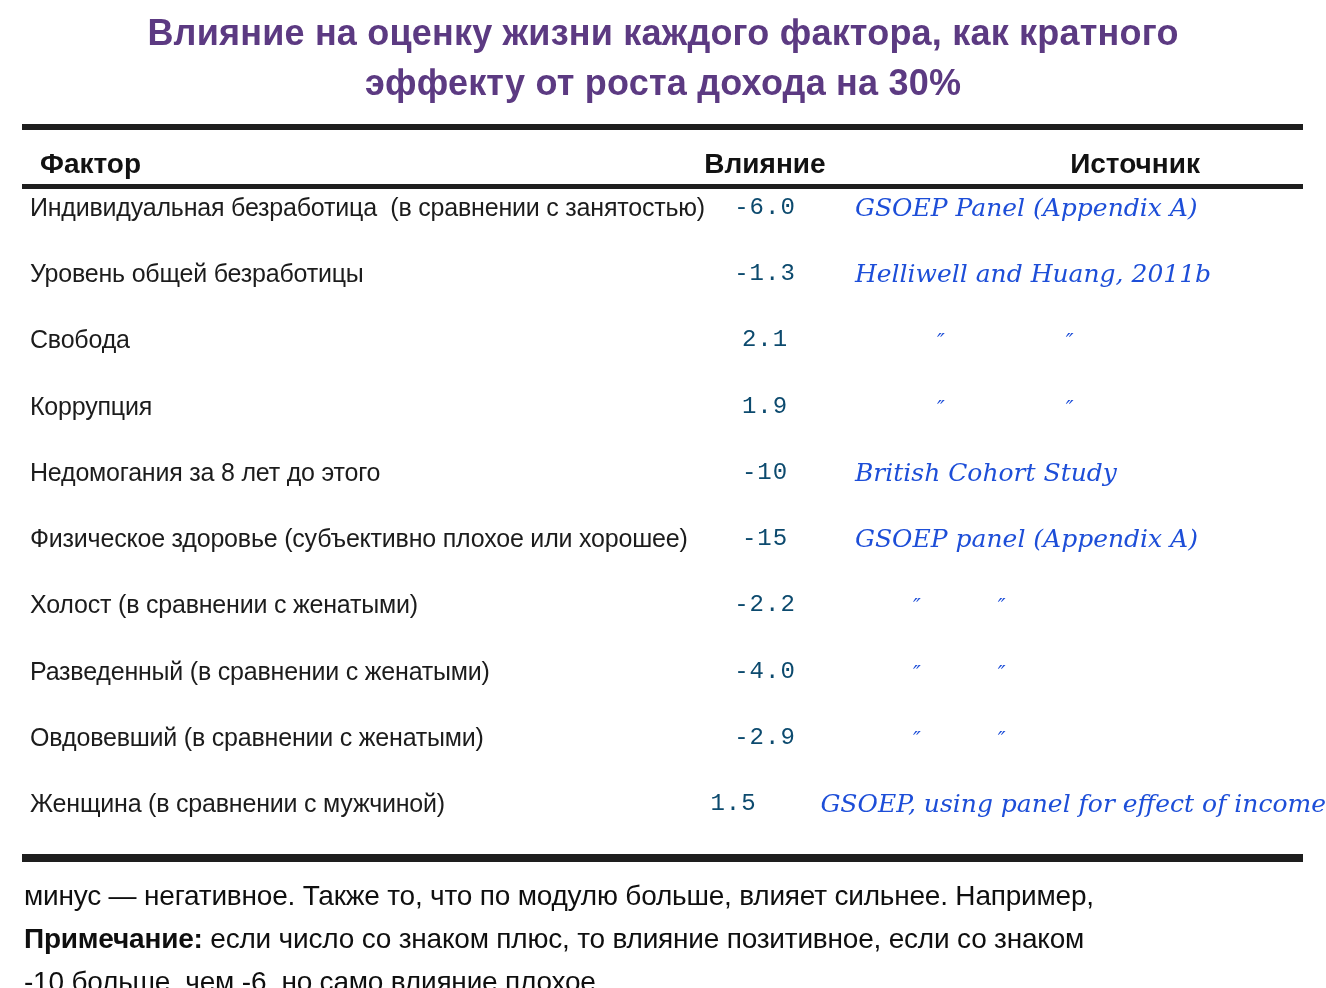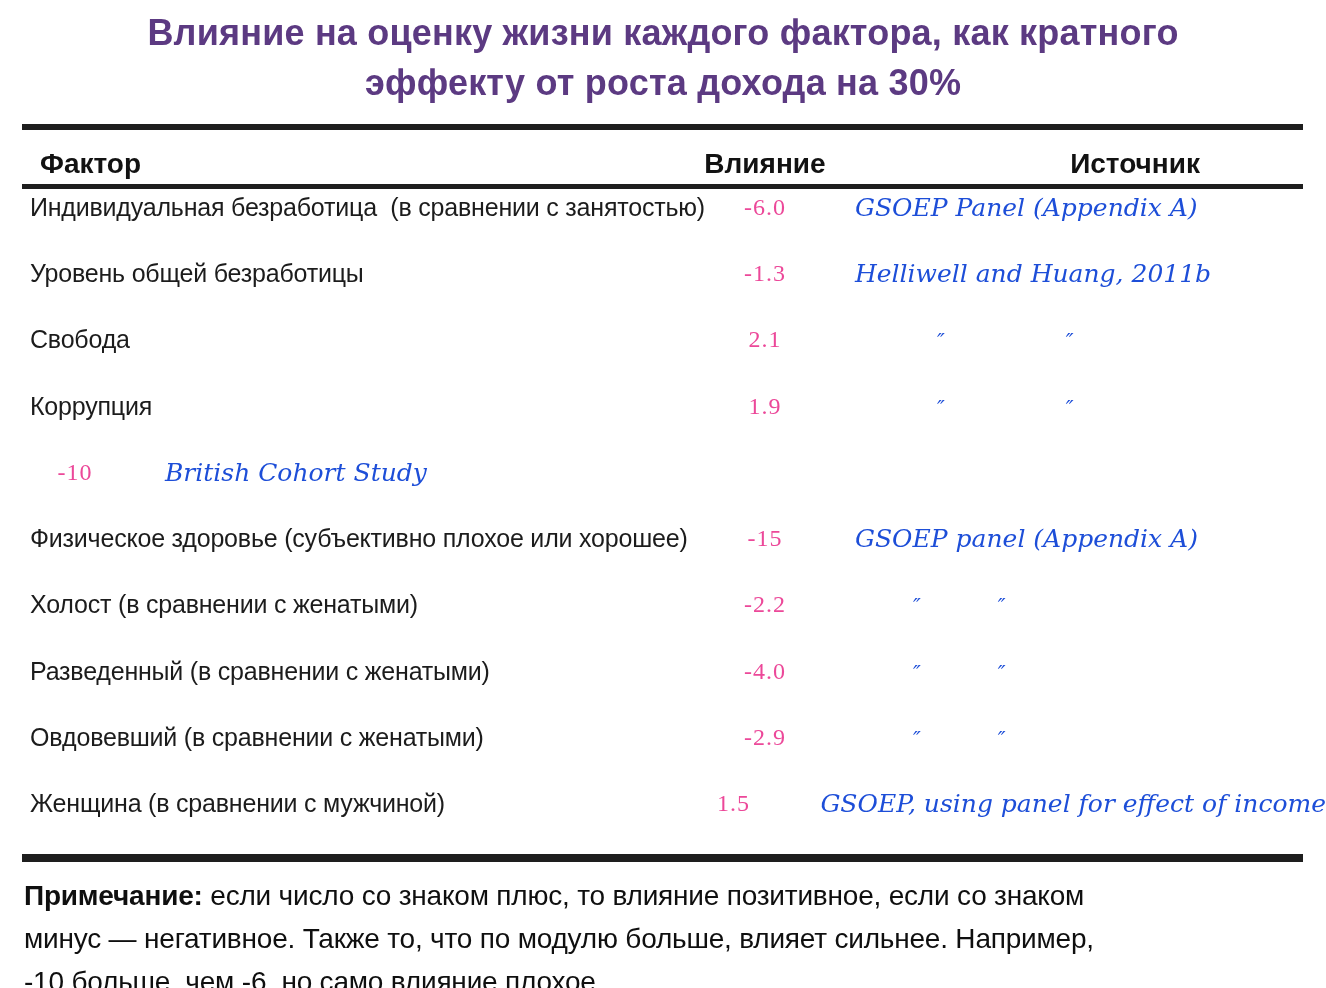--- a/index.html
+++ b/index.html
@@ -73,23 +73,23 @@
     display: flex;
     align-items: center;
   }
   .factor-cell {
     font-size: 25px;
     color: #1c1c1c;
     white-space: pre;
     letter-spacing: -0.2px;
   }
   .impact-cell {
-    font-family: Liberation Serif, serif;
+    font-family: Liberation Mono, monospace;
     font-size: 24px;
-    color: #ec4899;
+    color: #0c4a6e;
     letter-spacing: 1px;
     font-feature-settings: "onum" 1;
     text-align: center;
   }
   .source-cell {
     font-family: "DejaVu Serif", serif;
     font-style: italic;
     font-size: 25px;
     color: #1d4ed8;
     font-feature-settings: "onum" 1;
@@ -154,20 +154,21 @@
         <div class="col-factor factor-cell">Свобода</div>
         <div class="col-impact impact-cell">2.1</div>
         <div class="col-source source-cell ditto-wide"><span class="ditto-mark">″</span><span class="ditto-mark">″</span></div>
       </div>
       <div class="row">
         <div class="col-factor factor-cell">Коррупция</div>
         <div class="col-impact impact-cell">1.9</div>
         <div class="col-source source-cell ditto-wide"><span class="ditto-mark">″</span><span class="ditto-mark">″</span></div>
       </div>
       <div class="row">
+        <div class="col-factor factor-cell">Недомогания за 8 лет до этого</div>
         <div class="col-impact impact-cell">-10</div>
         <div class="col-source source-cell">British Cohort Study</div>
       </div>
       <div class="row">
         <div class="col-factor factor-cell">Физическое здоровье (субъективно плохое или хорошее)</div>
         <div class="col-impact impact-cell">-15</div>
         <div class="col-source source-cell">GSOEP panel (Appendix A)</div>
       </div>
       <div class="row">
         <div class="col-factor factor-cell">Холост (в сравнении с женатыми)</div>
@@ -187,18 +188,18 @@
       <div class="row">
         <div class="col-factor factor-cell">Женщина (в сравнении с мужчиной)</div>
         <div class="col-impact impact-cell">1.5</div>
         <div class="col-source source-cell">GSOEP, using panel for effect of income</div>
       </div>
     </div>
 
   <div class="rule rule-bottom"></div>
 
   <div class="note">
+    <span class="note-line">минус — негативное. Также то, что по модулю больше, влияет сильнее. Например,</span>
     <span class="note-line"><span class="note-label">Примечание:</span> <span>если число со знаком плюс, то влияние позитивное, если со знаком</span></span>
-    <span class="note-line">минус — негативное. Также то, что по модулю больше, влияет сильнее. Например,</span>
     <span class="note-line">-10 больше, чем -6, но само влияние плохое.</span>
   </div>
 
 </div>
 
 </body></html>

